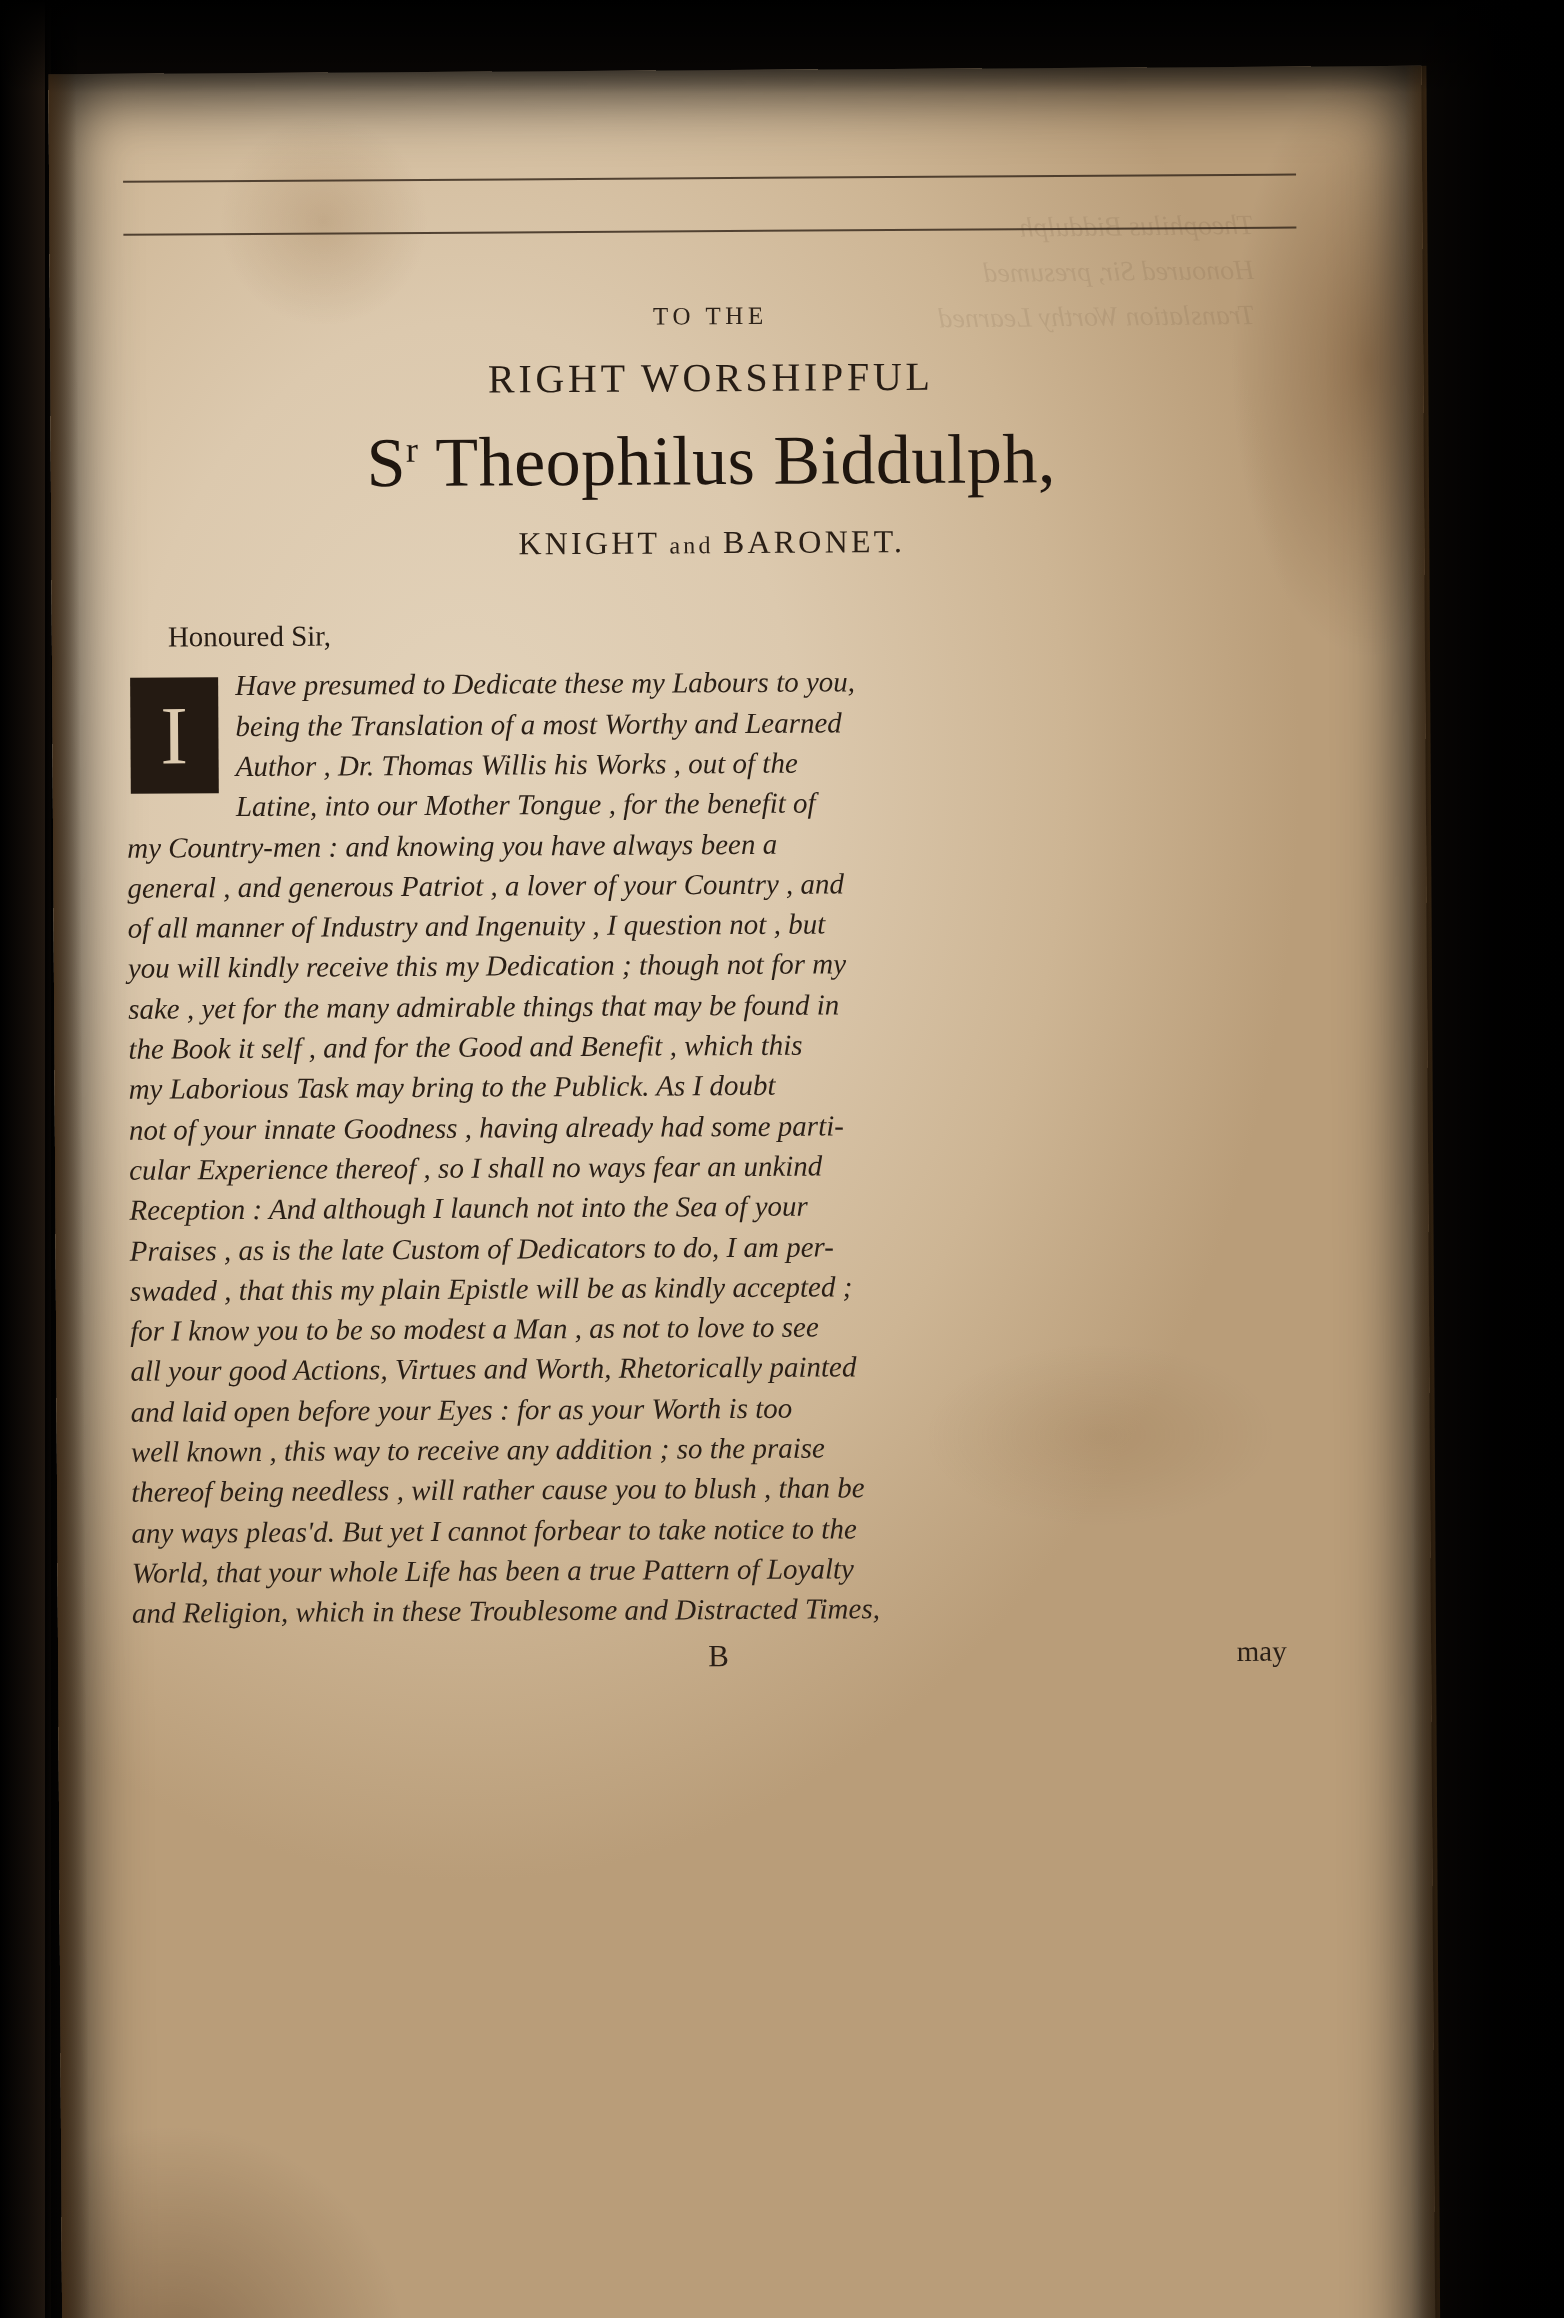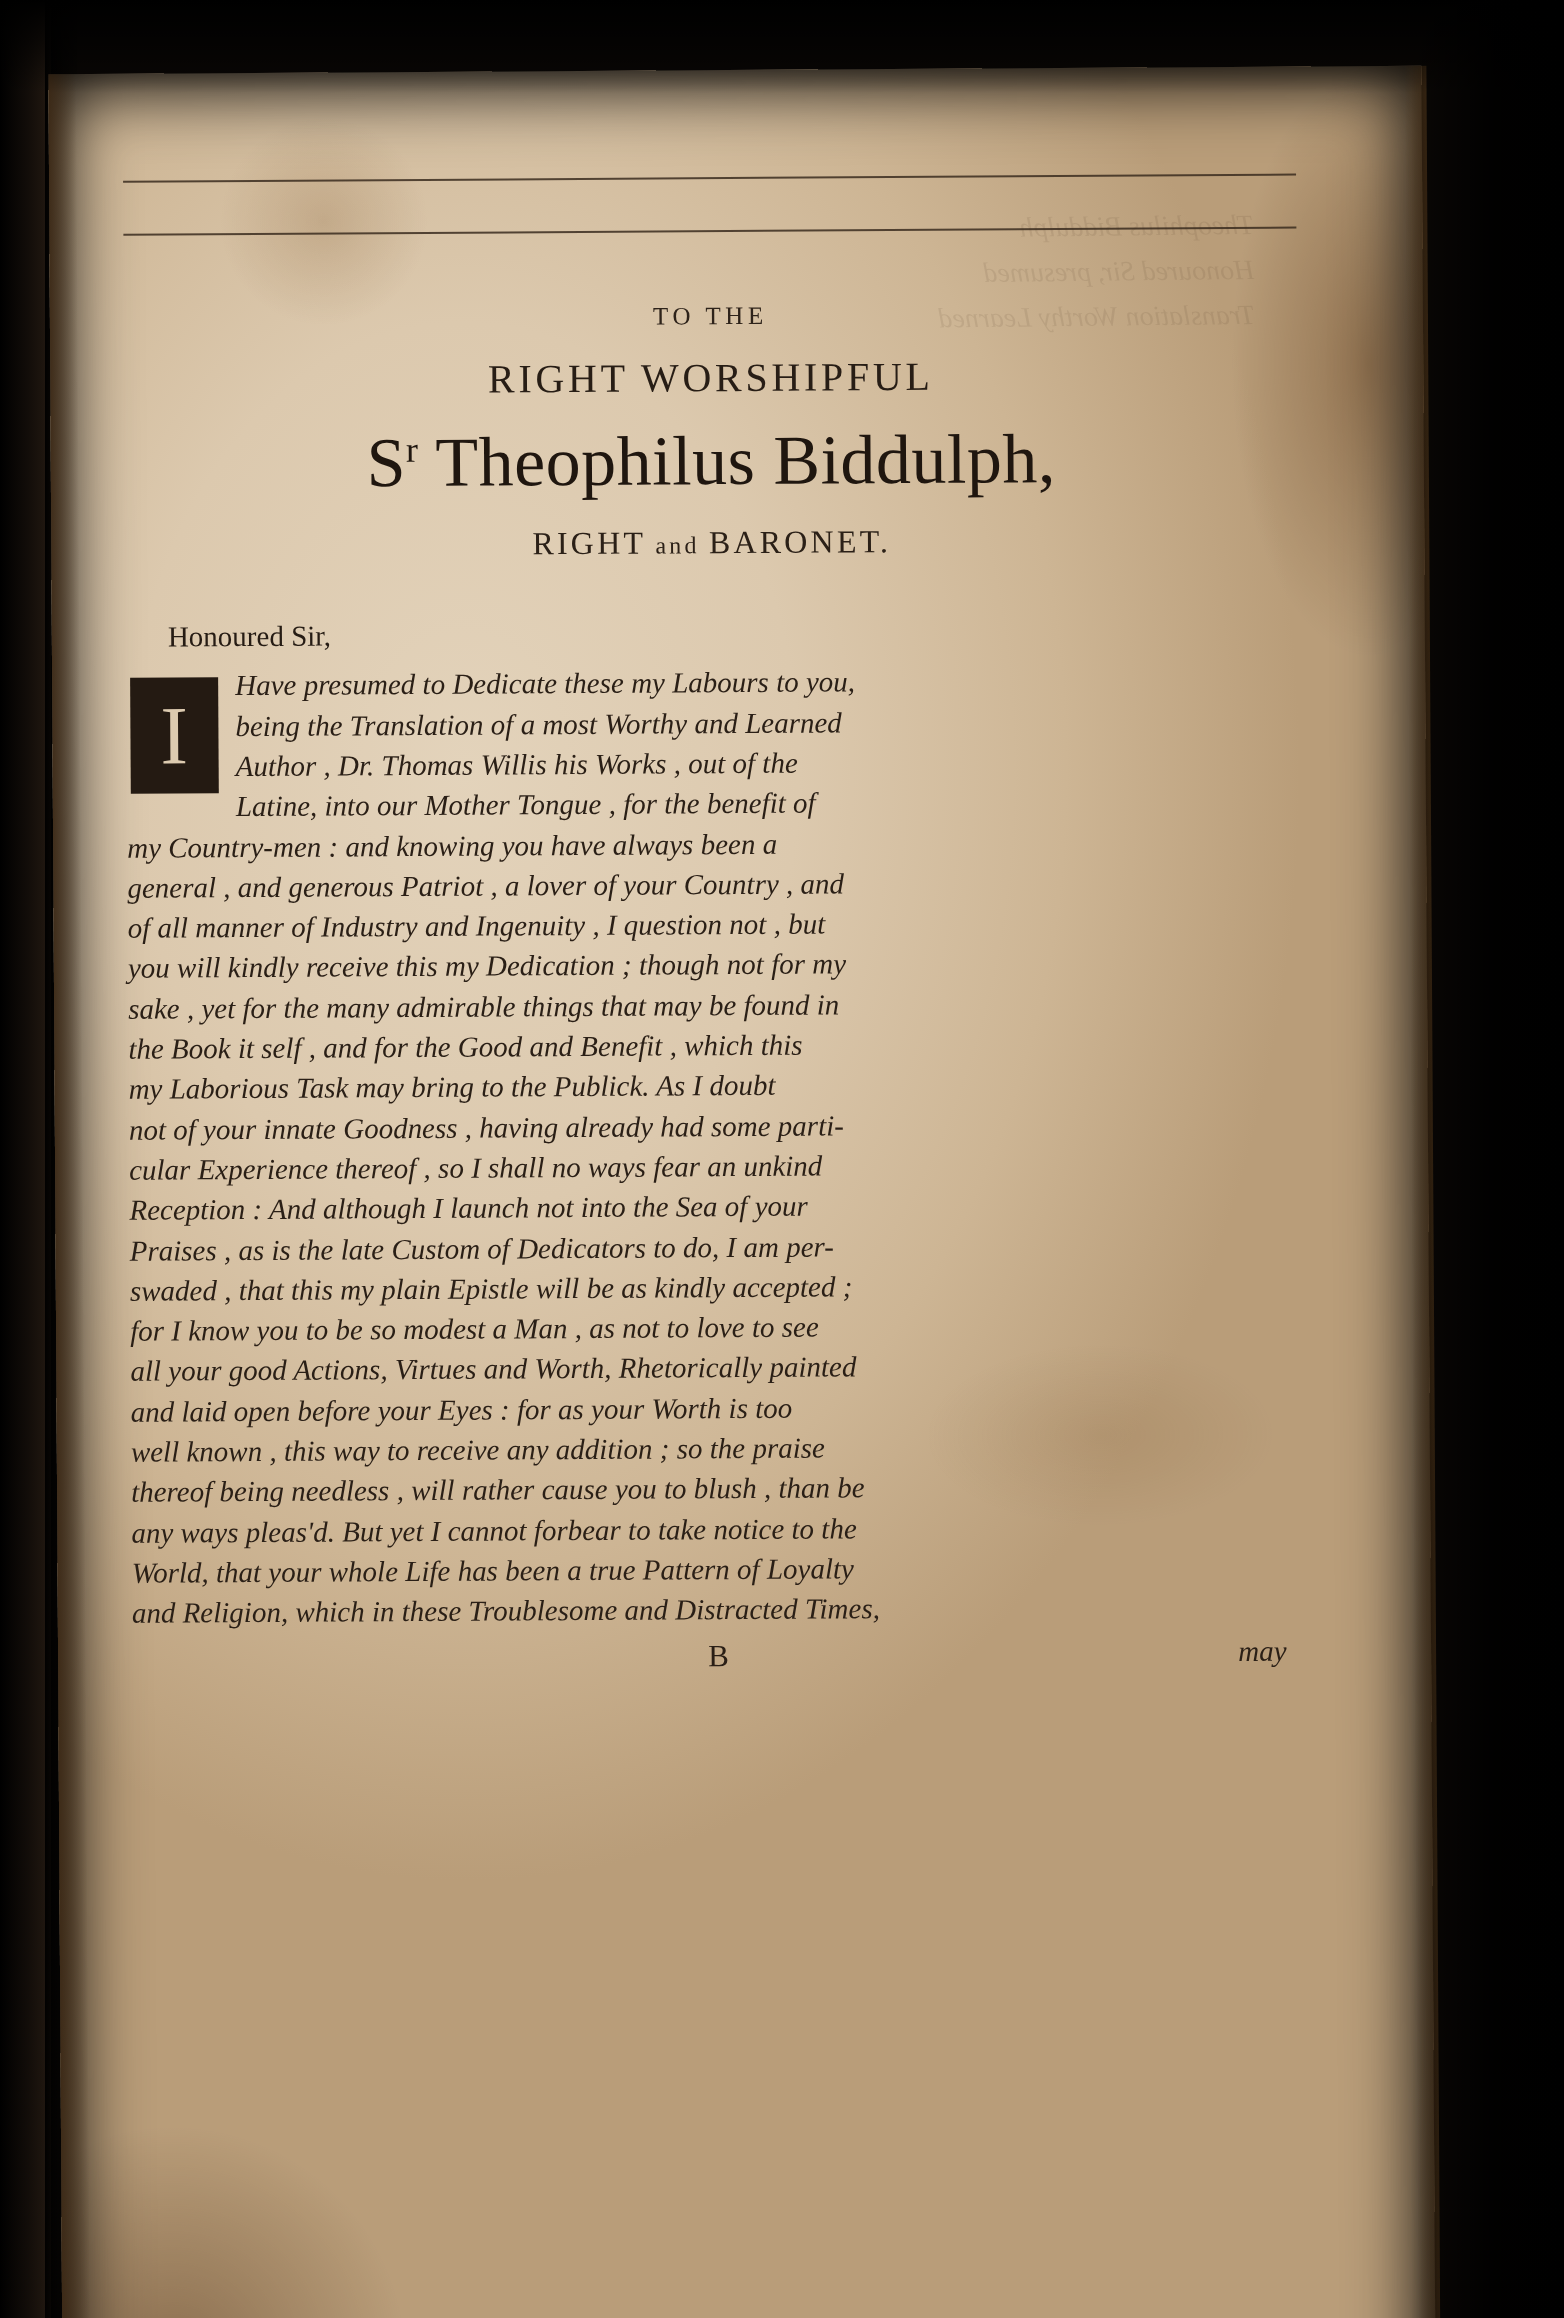--- a/index.html
+++ b/index.html
@@ -181,21 +181,20 @@
     position: absolute;
     left: 50%;
     transform: translateX(-50%);
     font-style: normal;
     font-size: 31px;
     color: #2a1f16;
   }
   .catchword {
     position: absolute;
     right: 18.5px;
-    font-style: italic;
     font-size: 29px;
     color: #2a1f16;
   }
 
   
   .showthrough {
     position: absolute;
     left: 93px; top: 139px;
     width: 1113px; height: 649px;
     opacity: 0.10;
@@ -232,21 +231,21 @@
 
       <div class="rule"></div>
       <div class="rule second"></div>
 
       <div class="to-the">TO THE</div>
 
       <div class="right-worshipful">RIGHT WORSHIPFUL</div>
 
       <div class="honouree"><span>S</span><span class="sup">r</span><span> Theophilus Biddulph,</span></div>
 
-      <div class="knight-baronet"><span>RIGHT</span><span class="small"> and </span><span>BARONET.</span></div>
+      <div class="knight-baronet"><span>KNIGHT</span><span class="small"> and </span><span>BARONET.</span></div>
 
       <div class="salutation">Honoured Sir,</div>
 
       <div class="body">
         <div class="dropcap">I</div>
         <p>
           <span class="ln indent-1">Have  presumed  to  Dedicate  these  my  Labours  to  you,</span>
           <span class="ln indent-1">being  the  Translation  of  a  most  Worthy  and  Learned</span>
           <span class="ln indent-1">Author ,  Dr.  Thomas  Willis  his  Works ,  out  of  the</span>
           <span class="ln indent-1">Latine,  into our  Mother  Tongue ,  for  the  benefit  of</span>

